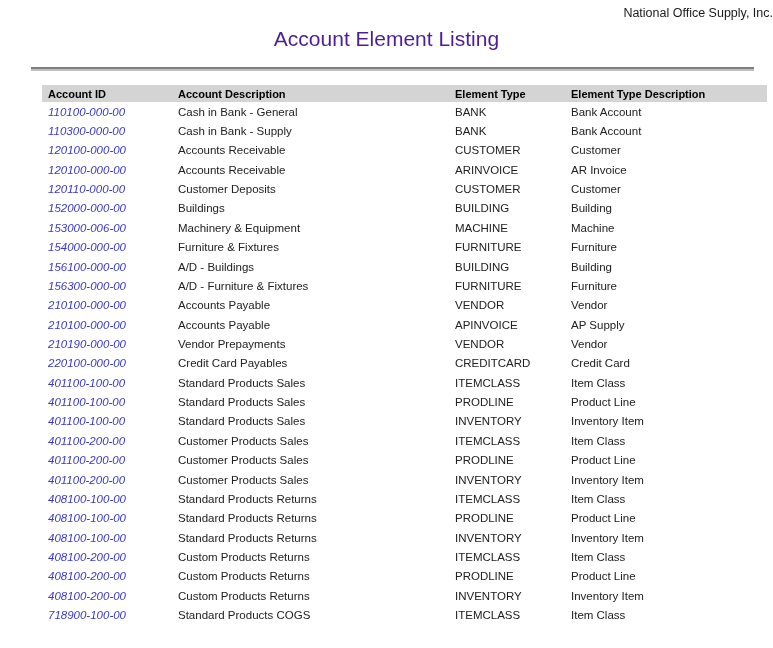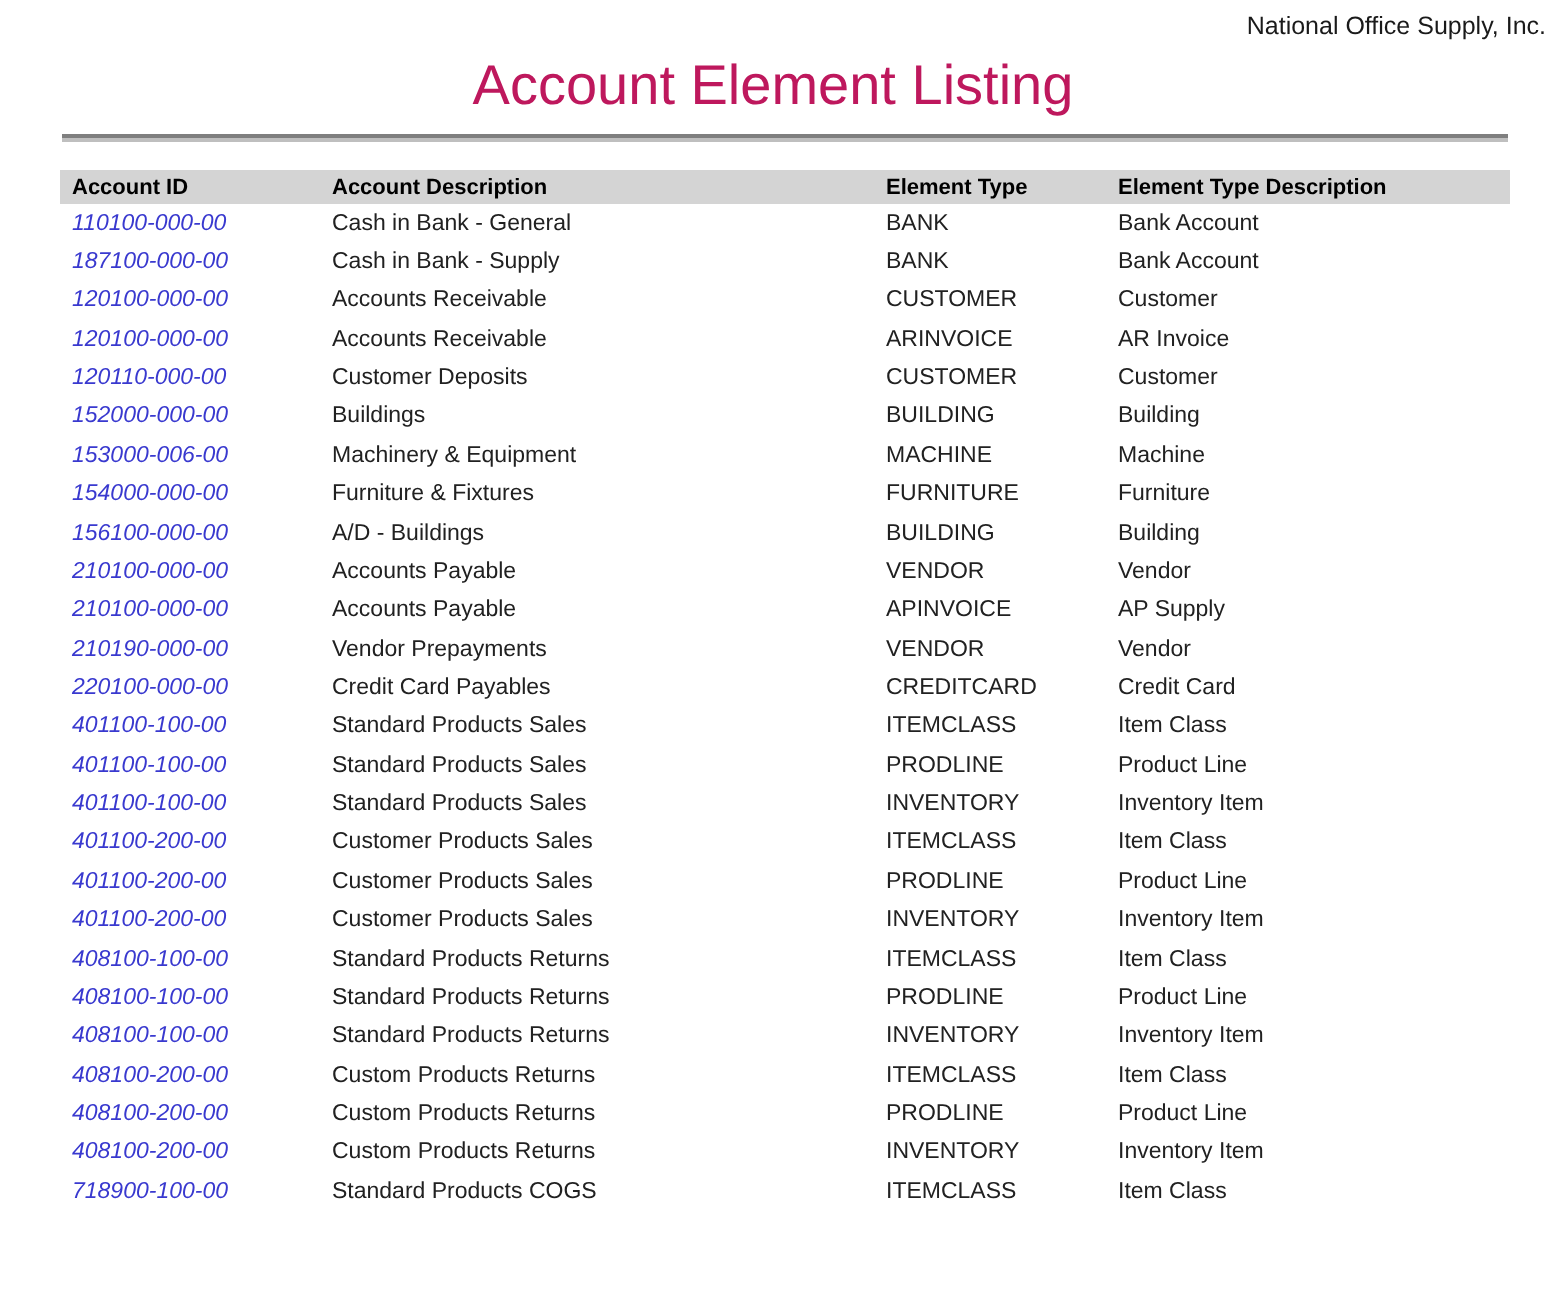--- a/index.html
+++ b/index.html
@@ -30,38 +30,38 @@
     font-size: 12.5px;
     color: #1a1a1a;
   }
 
   .report-title {
     position: absolute;
     top: 27px;
     left: 0;
     width: 100%;
     text-align: center;
-    font-size: 28px;
-    color: #be185d;
+    font-size: 21px;
+    color: #4c1d95;
   }
 
   .double-rule {
     position: absolute;
     top: 67px;
     left: 31px;
     width: 723px;
     height: 2px;
     border-top: 2px solid var(--rule-dark);
     border-bottom: 2px solid var(--rule-light);
   }
 
   .table-wrap {
     position: absolute;
     top: 85px;
-    left: 30px;
+    left: 42px;
     width: 725px;
   }
 
   table {
     width: 725px;
     border-collapse: collapse;
     table-layout: fixed;
   }
   col.c1 { width: 130px; }
   col.c2 { width: 277px; }
@@ -127,21 +127,21 @@
       </thead>
       <tbody>
   <tr>
     <td class="acct-id">110100-000-00</td>
     <td>Cash in Bank - General</td>
     <td>BANK</td>
     <td>Bank Account</td>
   </tr>
 
   <tr>
-    <td class="acct-id">187100-000-00</td>
+    <td class="acct-id">110300-000-00</td>
     <td>Cash in Bank - Supply</td>
     <td>BANK</td>
     <td>Bank Account</td>
   </tr>
 
   <tr>
     <td class="acct-id">120100-000-00</td>
     <td>Accounts Receivable</td>
     <td>CUSTOMER</td>
     <td>Customer</td>
@@ -183,20 +183,26 @@
   </tr>
 
   <tr>
     <td class="acct-id">156100-000-00</td>
     <td>A/D - Buildings</td>
     <td>BUILDING</td>
     <td>Building</td>
   </tr>
 
 
+  <tr>
+    <td class="acct-id">156300-000-00</td>
+    <td>A/D - Furniture &amp; Fixtures</td>
+    <td>FURNITURE</td>
+    <td>Furniture</td>
+  </tr>
 
   <tr>
     <td class="acct-id">210100-000-00</td>
     <td>Accounts Payable</td>
     <td>VENDOR</td>
     <td>Vendor</td>
   </tr>
 
   <tr>
     <td class="acct-id">210100-000-00</td>

